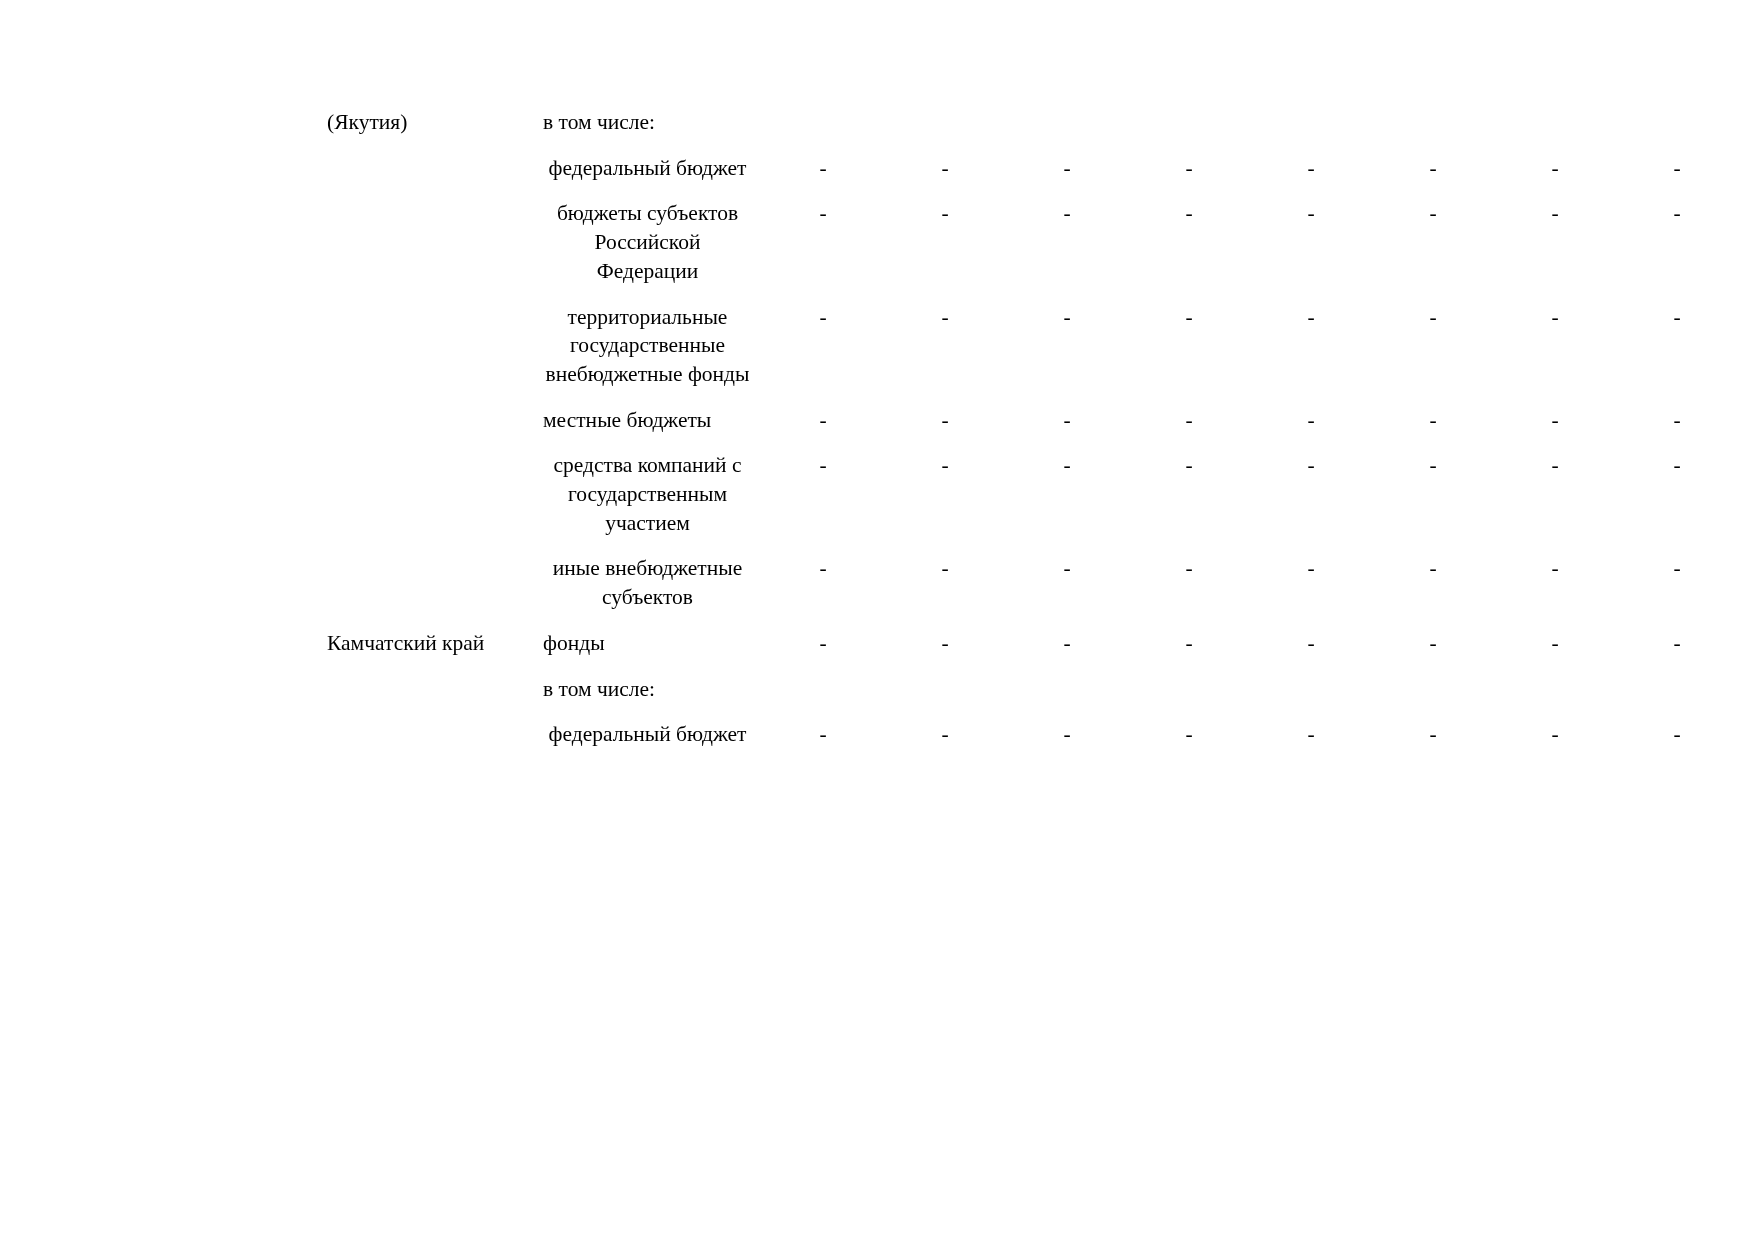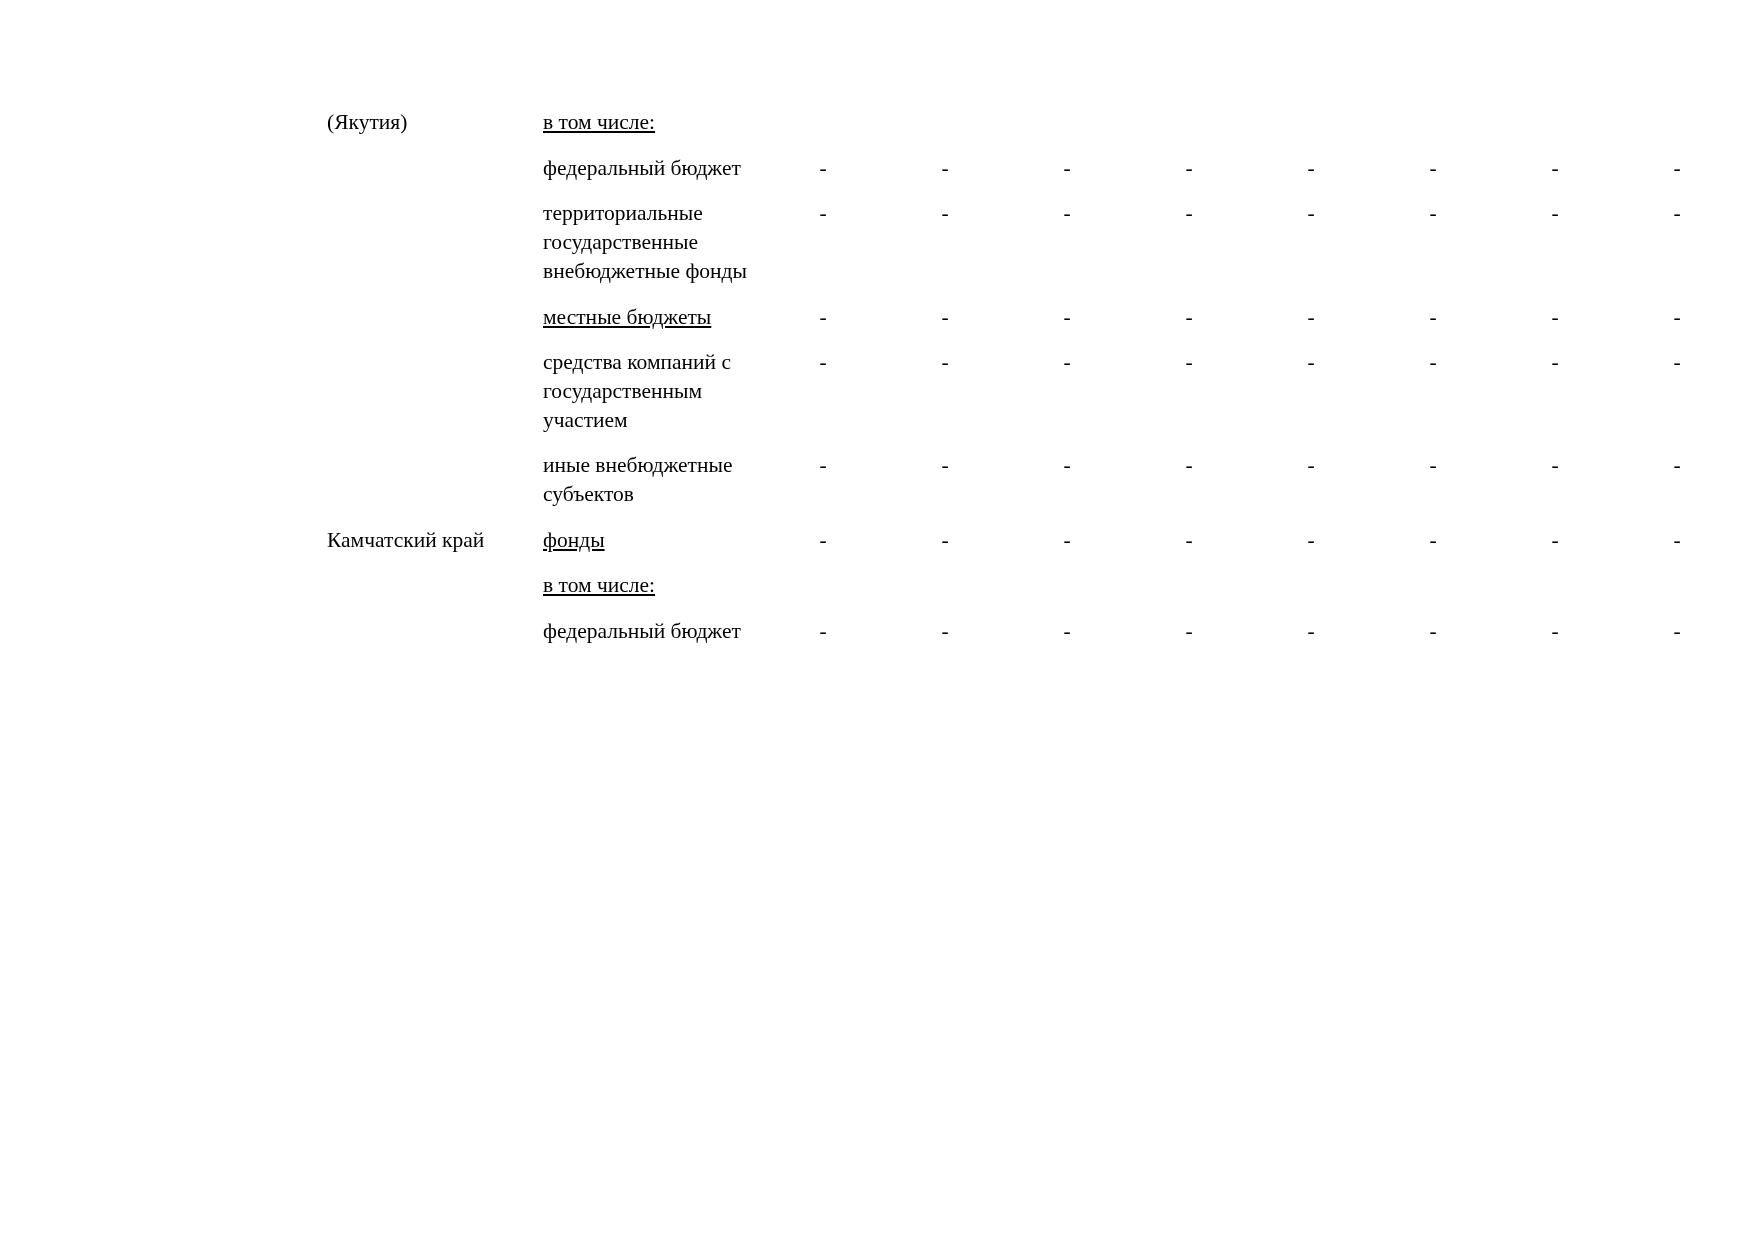--- a/index.html
+++ b/index.html
@@ -47,22 +47,22 @@
   td.source {
     padding-right: 10px;
   }
   td.val {
     text-align: center;
     white-space: nowrap;
   }
   tr.row > td {
     padding-bottom: 17px;
   }
-  .nowrapcell { white-space: nowrap; text-decoration: underline; }
-  .wrapcell   { white-space: normal; }
+  .nowrapcell { white-space: nowrap; }
+  .wrapcell   { white-space: normal; text-align: center; }
 </style>
 </head>
 <body>
 
 <div class="page">
   <table class="doc-table">
     <colgroup>
       <col class="c-region">
       <col class="c-source">
       <col class="c-val">
@@ -94,20 +94,32 @@
           <td class="val">-</td>
           <td class="val">-</td>
           <td class="val">-</td>
           <td class="val">-</td>
           <td class="val">-</td>
           <td class="val">-</td>
           <td class="val">-</td>
         </tr>
         <tr class="row">
           <td class="region"></td>
+          <td class="source wrapcell">бюджеты субъектов Российской Федерации</td>
+          <td class="val">-</td>
+          <td class="val">-</td>
+          <td class="val">-</td>
+          <td class="val">-</td>
+          <td class="val">-</td>
+          <td class="val">-</td>
+          <td class="val">-</td>
+          <td class="val">-</td>
+        </tr>
+        <tr class="row">
+          <td class="region"></td>
           <td class="source wrapcell">территориальные государственные внебюджетные фонды</td>
           <td class="val">-</td>
           <td class="val">-</td>
           <td class="val">-</td>
           <td class="val">-</td>
           <td class="val">-</td>
           <td class="val">-</td>
           <td class="val">-</td>
           <td class="val">-</td>
         </tr>

